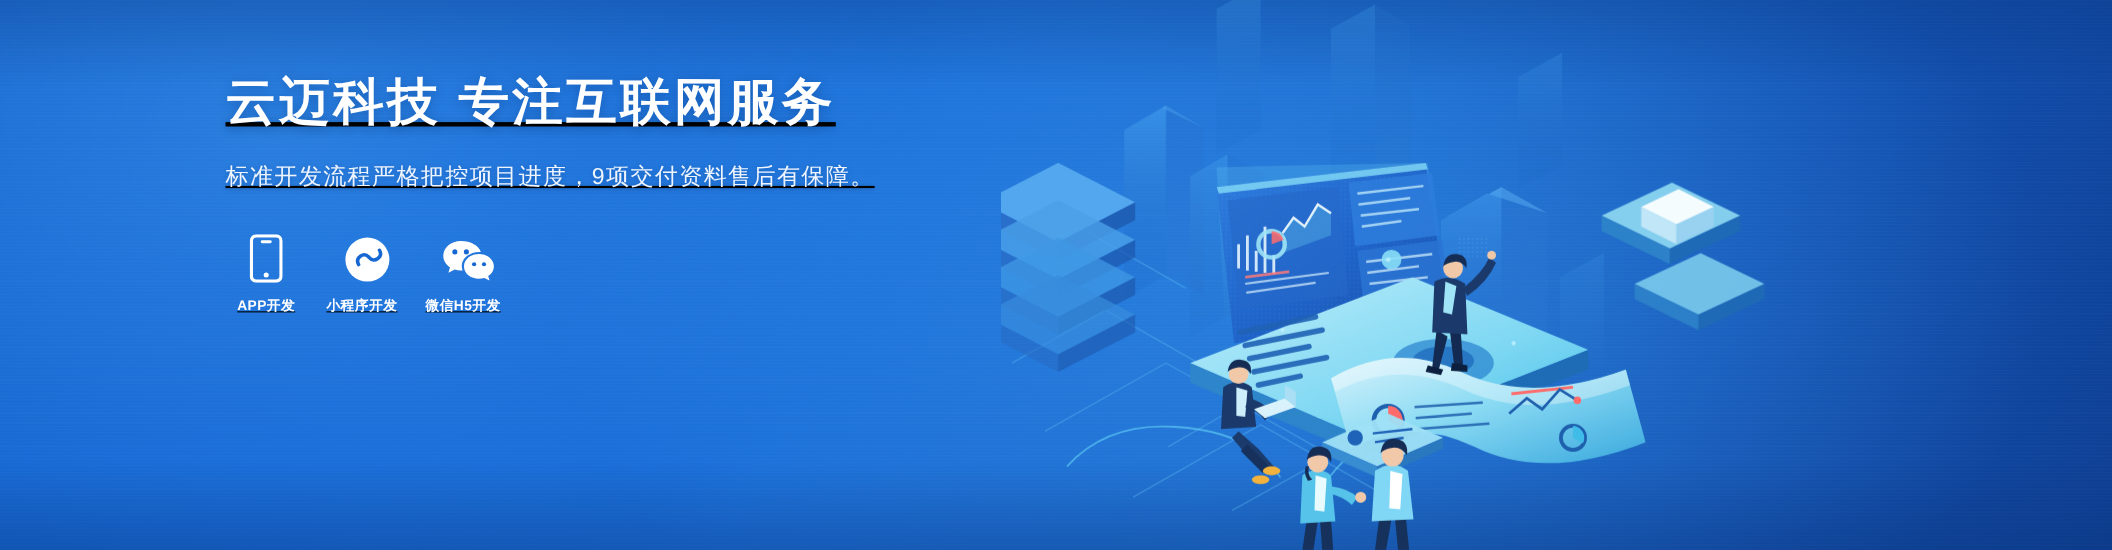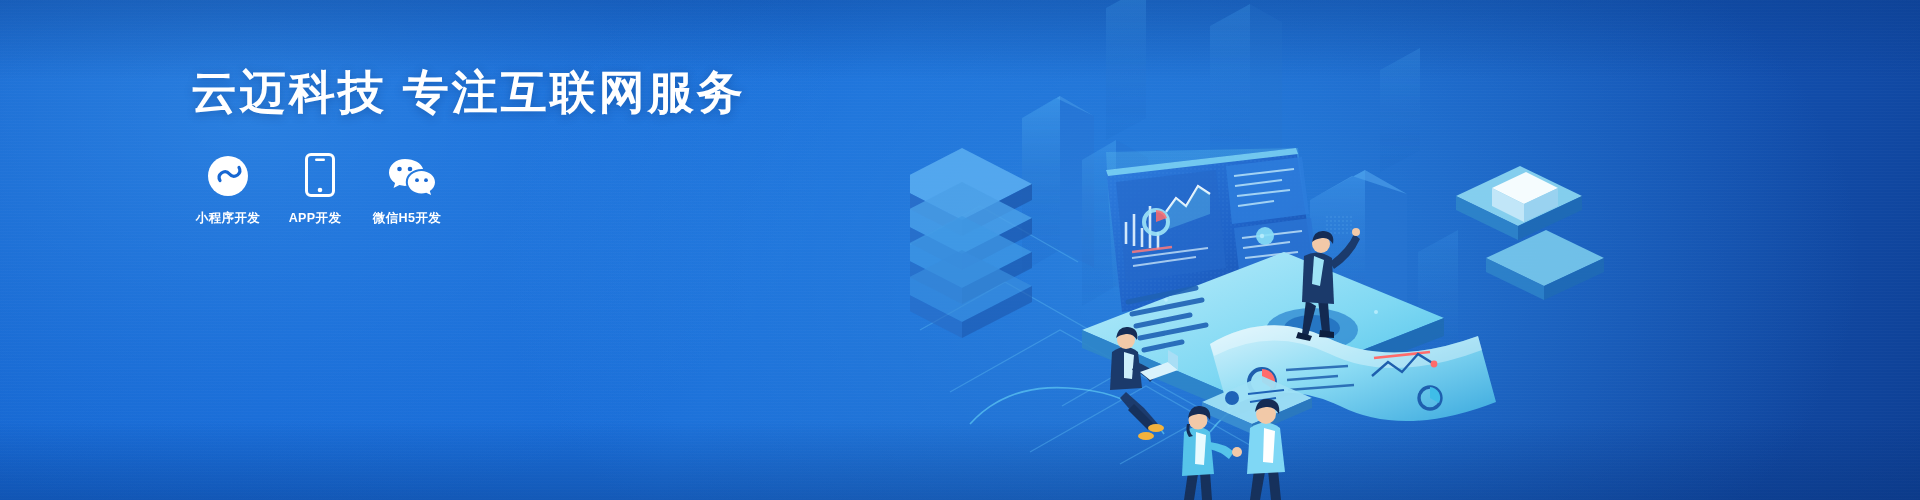--- a/index.html
+++ b/index.html
@@ -28,21 +28,21 @@
   }
   
   #texture {
     position:absolute; inset:0;
     background-image:
       repeating-linear-gradient(to bottom, rgba(255,255,255,0.030) 0px, rgba(255,255,255,0.030) 1px, rgba(255,255,255,0) 1px, rgba(255,255,255,0) 3px);
     opacity:.55; pointer-events:none;
   }
 
   
-  #content { position:absolute; left:191px; top:66px; width:700px; z-index:6; }
+  #content { position:absolute; left:205px; top:66px; width:700px; z-index:6;text-decoration:underline; }
 
   #headline {
     font-size:46px; font-weight:bold; color:#ffffff;
     letter-spacing:3px; line-height:1.16; white-space:nowrap;
     text-shadow:0 2px 10px rgba(4,40,95,0.30);
   }
   #subtitle { margin-top:24px; }
   .sub-line {
     font-size:21px; color:#eef5ff; line-height:1.72;
     letter-spacing:1.2px; white-space:nowrap;
@@ -365,43 +365,44 @@
         <circle cx="256" cy="300" r="1.8"></circle>
       </g>
     </svg>
   </div>
 
   <div id="content">
 
     <h1 id="headline">云迈科技 专注互联网服务</h1>
 
     <div id="subtitle">
+      <div class="sub-line">标准开发流程严格把控项目进度，9项交付资料售后有保障。</div>
     </div>
 
     <div id="services">
-
-      <div class="service">
-        <div class="svc-icon">
-          <svg width="42" height="42" viewBox="0 0 42 42">
-            <circle cx="21" cy="21" r="20" fill="#ffffff"></circle>
-            <path d="M13 25.5 q-2.5 -4.5 1.5 -7.5 q4.5 -3.2 8 1 q3.5 4.2 8 1 q4 -3 1.5 -7.5" fill="none" stroke="#1767d2" stroke-width="3.2" stroke-linecap="round"></path>
-          </svg>
-        </div>
-        <div class="svc-label">小程序开发</div>
-      </div>
 
       <div class="service">
         <div class="svc-icon">
           <svg width="30" height="44" viewBox="0 0 30 44">
             <rect x="1.5" y="1.5" width="27" height="41" rx="4.5" ry="4.5" fill="none" stroke="#ffffff" stroke-width="3"></rect>
             <rect x="10" y="5.5" width="10" height="2.6" rx="1.3" fill="#ffffff"></rect>
             <circle cx="15" cy="37" r="2.3" fill="#ffffff"></circle>
           </svg>
         </div>
         <div class="svc-label">APP开发</div>
+      </div>
+
+      <div class="service">
+        <div class="svc-icon">
+          <svg width="42" height="42" viewBox="0 0 42 42">
+            <circle cx="21" cy="21" r="20" fill="#ffffff"></circle>
+            <path d="M13 25.5 q-2.5 -4.5 1.5 -7.5 q4.5 -3.2 8 1 q3.5 4.2 8 1 q4 -3 1.5 -7.5" fill="none" stroke="#1767d2" stroke-width="3.2" stroke-linecap="round"></path>
+          </svg>
+        </div>
+        <div class="svc-label">小程序开发</div>
       </div>
 
       <div class="service">
         <div class="svc-icon">
           <svg width="48" height="42" viewBox="0 0 48 42">
             <path d="M17 4 C8 4 1 10 1 17.5 c0 4.3 2.4 8.1 6.1 10.6 L5.6 33 l5.8 -2.9
                      c1.7 .5 3.6 .8 5.6 .8 c.5 0 1 0 1.5 -.06 C18 29 17.8 28 17.8 26.9
                      C17.8 19.6 25 14 33.6 14 c.5 0 1 .02 1.5 .06 C33.6 8.3 26 4 17 4 Z" fill="#ffffff"></path>
             <circle cx="11.5" cy="14" r="2.3" fill="#1767d2"></circle>
             <circle cx="22" cy="14" r="2.3" fill="#1767d2"></circle>

